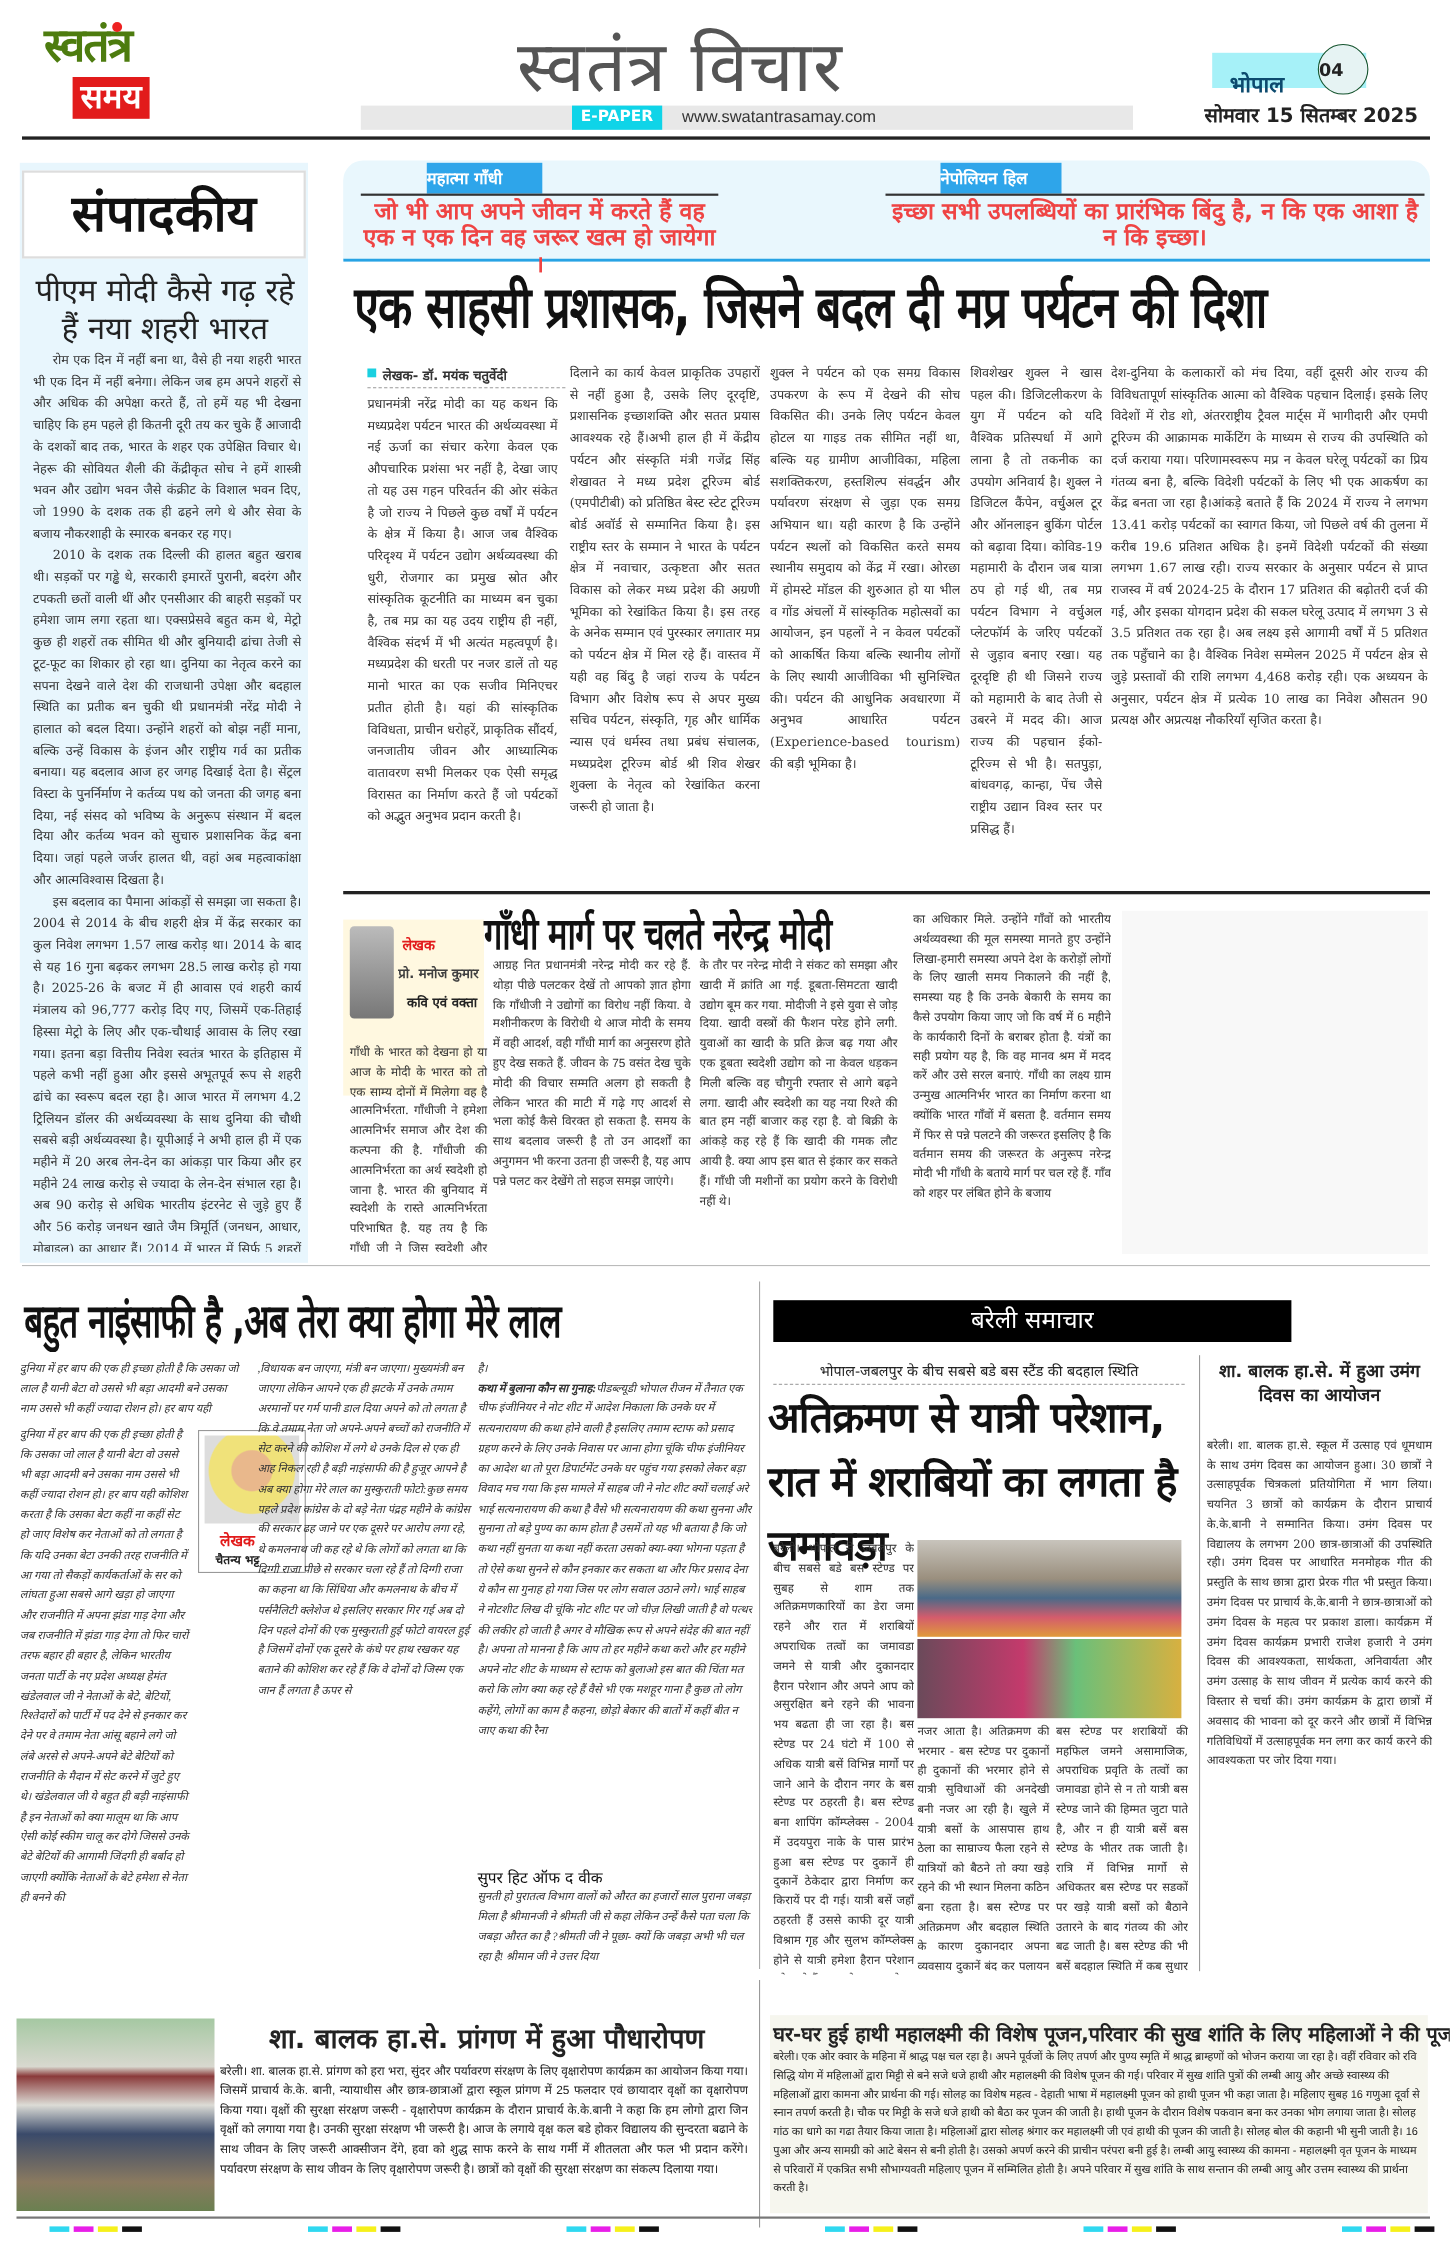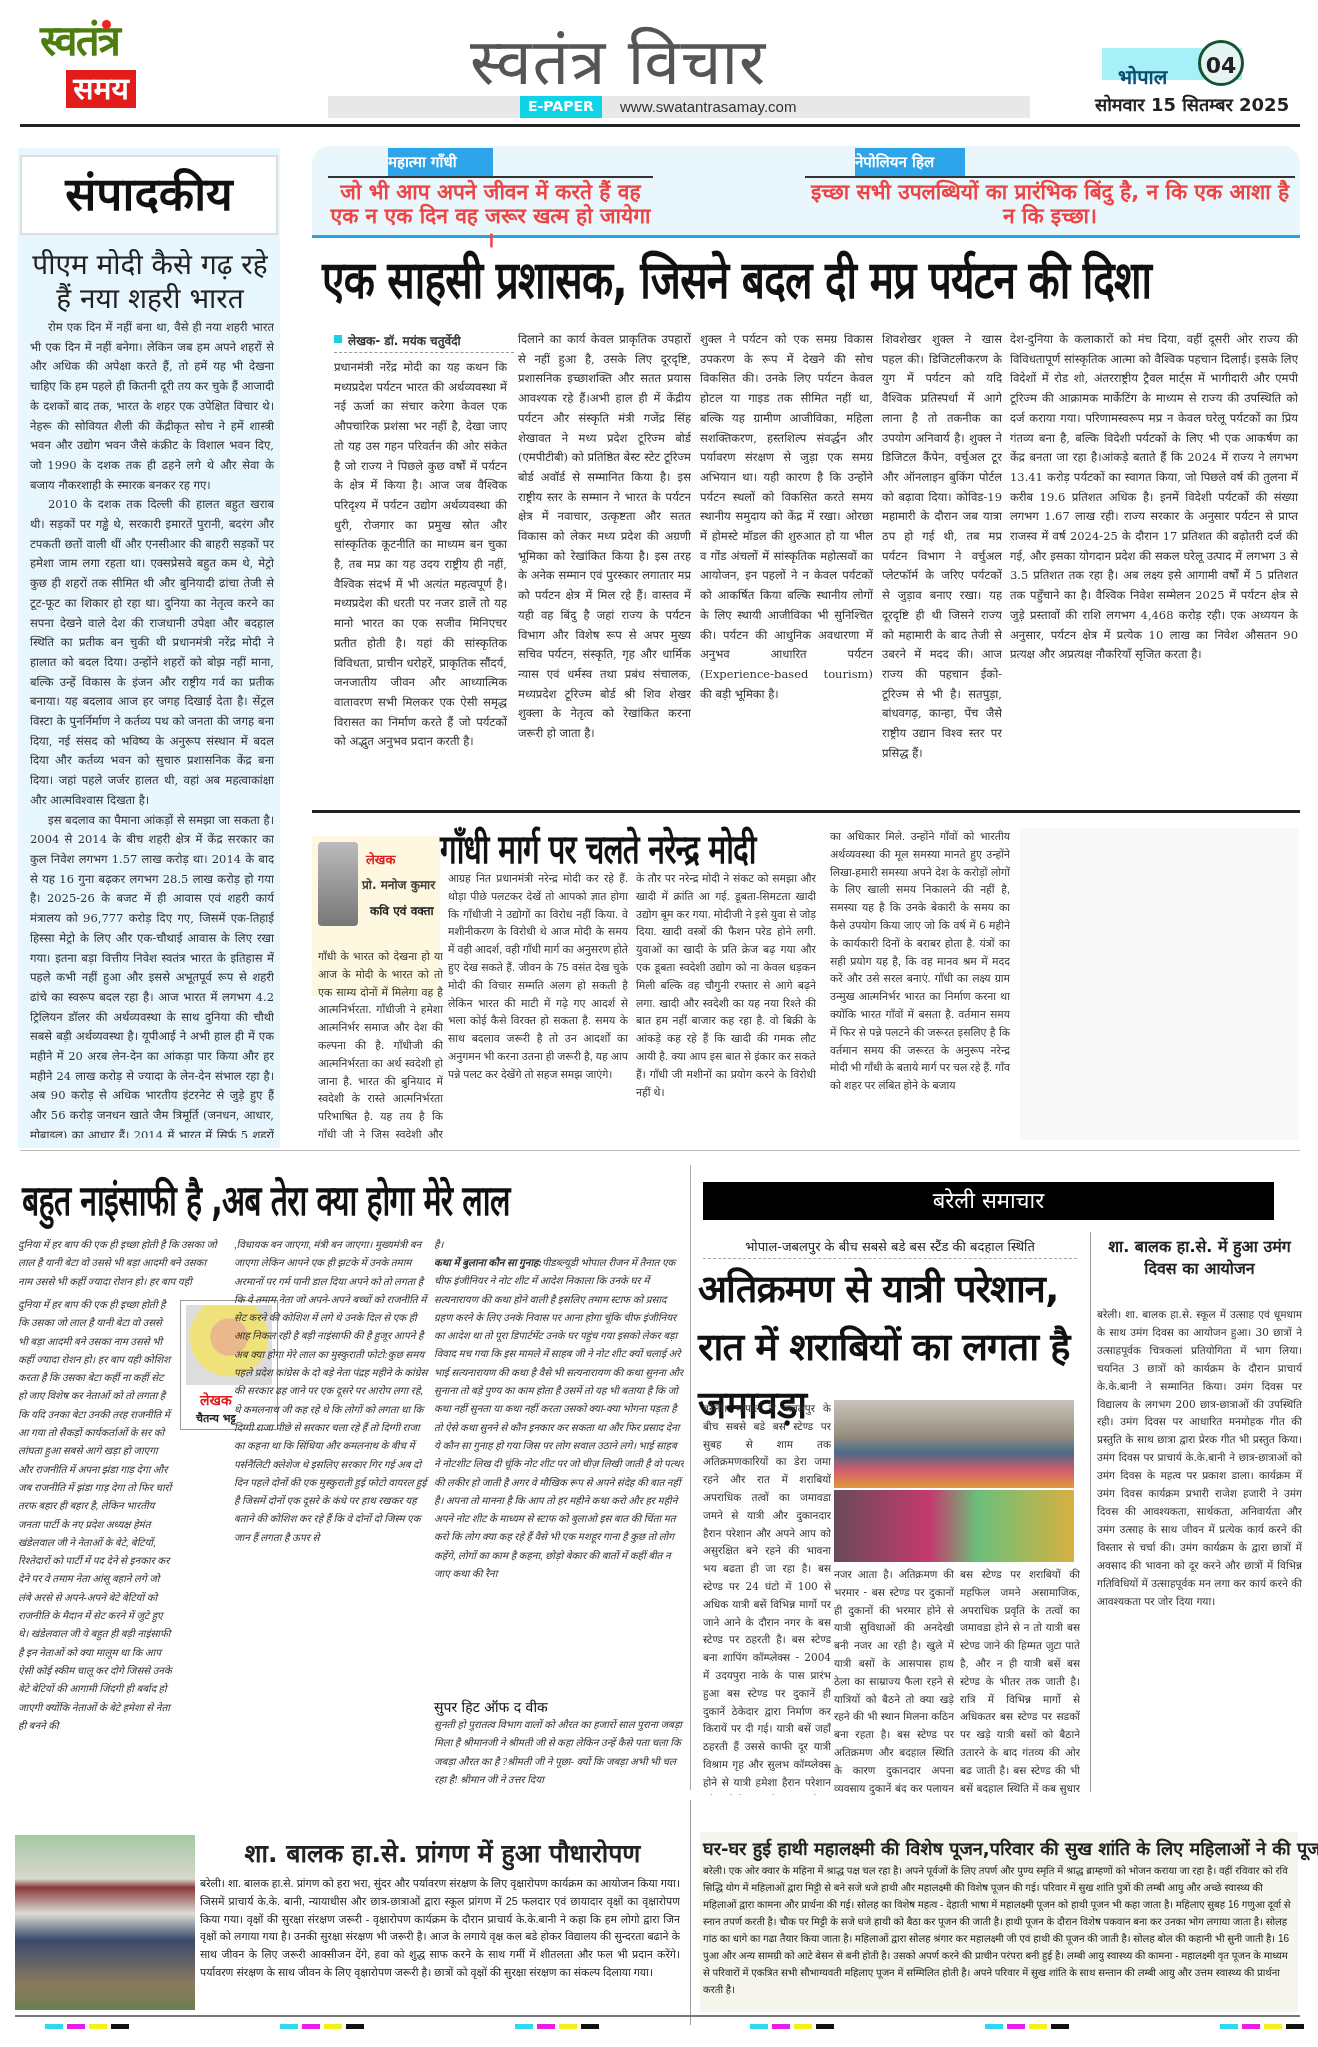--- a/index.html
+++ b/index.html
@@ -9,21 +9,21 @@
 #logo{left:40px;top:18px;width:120px;height:100px}
 #logo .top{font-size:42px;font-weight:900;color:#4d7c0f;line-height:46px;letter-spacing:-2px;font-family:"DejaVu Serif",serif}
 #logo .dot{position:absolute;left:62px;top:2px;width:9px;height:9px;border-radius:50%;background:#e22}
 #logo .bot{margin-left:26px;margin-top:6px;background:#e21b1b;color:#fff;font-size:30px;font-weight:900;line-height:38px;width:70px;text-align:center}
 #mast-title{left:470px;top:22px;font-size:64px;color:#555;font-weight:300;letter-spacing:1px;font-family:"DejaVu Sans",sans-serif;line-height:80px}
 #mast-strip{left:328px;top:96px;width:702px;height:22px;background:#e8e8e8}
 #epaper{left:520px;top:96px;background:#0fd4e8;color:#fff;font-size:14px;font-weight:bold;padding:2px 8px;height:22px}
 #site{left:620px;top:98px;font-size:15px;color:#333;font-family:"Liberation Sans",sans-serif}
 #city-box{left:1102px;top:48px;width:140px;height:32px;background:#a6f1f8}
 #city{left:1118px;top:63px;font-size:20px;font-weight:bold;color:#0c4a6e}
-#pageno{left:1198px;top:40px;width:46px;height:46px;border-radius:50%;background:#e6f3f3;border:3px solid #14532d;text-align:center;line-height:46px;font-size:22px;font-weight:bold;color:#222}
+#pageno{left:1198px;top:40px;width:46px;height:46px;border-radius:50%;background:#e6f3f3;border:1px solid #14532d;text-align:left;line-height:46px;font-size:16px;font-weight:bold;color:#222}
 #date{left:1095px;top:92px;font-size:18px;font-weight:bold;color:#222}
 #rule-top{left:20px;top:124px;width:1280px;height:3px;background:#222}
 
 #edit-panel{left:18px;top:148px;width:262px;height:1000px;background:#e8f6fd}
 #edit-box{left:20px;top:155px;width:258px;height:80px;background:#fff;border:2px solid #ddd;text-align:center}
 #edit-box span{font-size:46px;font-weight:900;line-height:74px;color:#111;font-family:"DejaVu Serif",serif}
 #edit-head{left:28px;top:248px;width:244px;text-align:center;font-size:28px;line-height:34px;color:#222}
 .col-text{font-size:11.5px;line-height:19.7px;text-align:justify;color:#333;font-family:"DejaVu Serif",serif}
 .col-text p{text-indent:18px}
 #edit-body{left:30px;top:318px;width:244px;height:820px;overflow:hidden}
@@ -50,21 +50,21 @@
 
 #injustice-head{left:22px;top:1170px;font-size:42px;font-weight:900;color:#111;white-space:nowrap;transform:scaleX(0.72);transform-origin:left;letter-spacing:-1px}
 .it-text{font-style:italic;font-size:10.2px;line-height:18.3px;color:#333;font-family:"Liberation Serif",serif;overflow:hidden}
 #auth2{left:180px;top:1300px;width:98px;height:130px;border:1px solid #999;background:#fff}
 #auth2-photo{left:186px;top:1305px;width:86px;height:80px;background:radial-gradient(circle at 50% 40%,#e9b88c 28%,#f0e27a 30%,#f0e27a 60%,#ddd 62%)}
 #auth2-role{left:200px;top:1390px;color:#e21b1b;font-size:14px;font-weight:bold}
 #auth2-name{left:196px;top:1410px;font-size:11px;font-weight:bold}
 #superhit{left:434px;top:1697px;font-size:14px;color:#111}
 #vline{left:690px;top:1165px;width:1px;height:625px;background:#aaa}
 
-#bareli-bar{left:703px;top:1182px;width:571px;height:38px;background:#000;color:#fff;text-align:center;font-size:22px;line-height:38px}
+#bareli-bar{left:703px;top:1182px;width:471px;height:38px;background:#000;color:#fff;text-align:center;font-size:22px;line-height:38px}
 #bus-sub{left:703px;top:1237px;width:374px;text-align:center;font-size:13px;color:#222;border-bottom:1px dashed #aaa;padding-bottom:3px}
 #bus-head{left:698px;top:1260px;width:380px;font-size:38px;font-weight:900;line-height:58px;color:#111;letter-spacing:-1px}
 #bus-photo1{left:834px;top:1400px;width:240px;height:88px;background:linear-gradient(180deg,#c8c4bc 0%,#9a8f7e 40%,#4a6a88 60%,#d45c6c 80%,#e09a3a 100%)}
 #bus-photo2{left:834px;top:1490px;width:240px;height:72px;background:linear-gradient(90deg,#6a4a5a,#c43a6c 40%,#6ac07a 60%,#d8b040)}
 #vline2{left:1090px;top:1232px;width:1px;height:560px;background:#999}
 #umang-head{left:1097px;top:1236px;width:205px;text-align:center;font-size:16px;font-weight:bold;line-height:22px;color:#222}
 
 #plant-photo{left:15px;top:1835px;width:180px;height:175px;background:linear-gradient(180deg,#a5c8a2 0%,#d8d8cf 25%,#8a3a3a 30%,#dcdcd6 45%,#3a4a6a 60%,#8a7a60 85%,#6a8050 100%)}
 #plant-head{left:200px;top:1835px;width:485px;text-align:center;font-size:25px;font-weight:bold;color:#222}
 #plant-body{left:200px;top:1875px;width:480px;height:140px;font-size:10.8px;line-height:17.8px;font-family:"Liberation Sans",sans-serif;overflow:hidden;text-align:justify}

